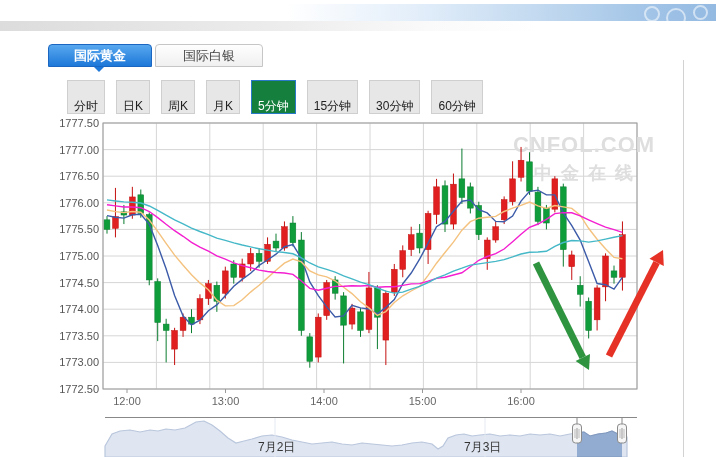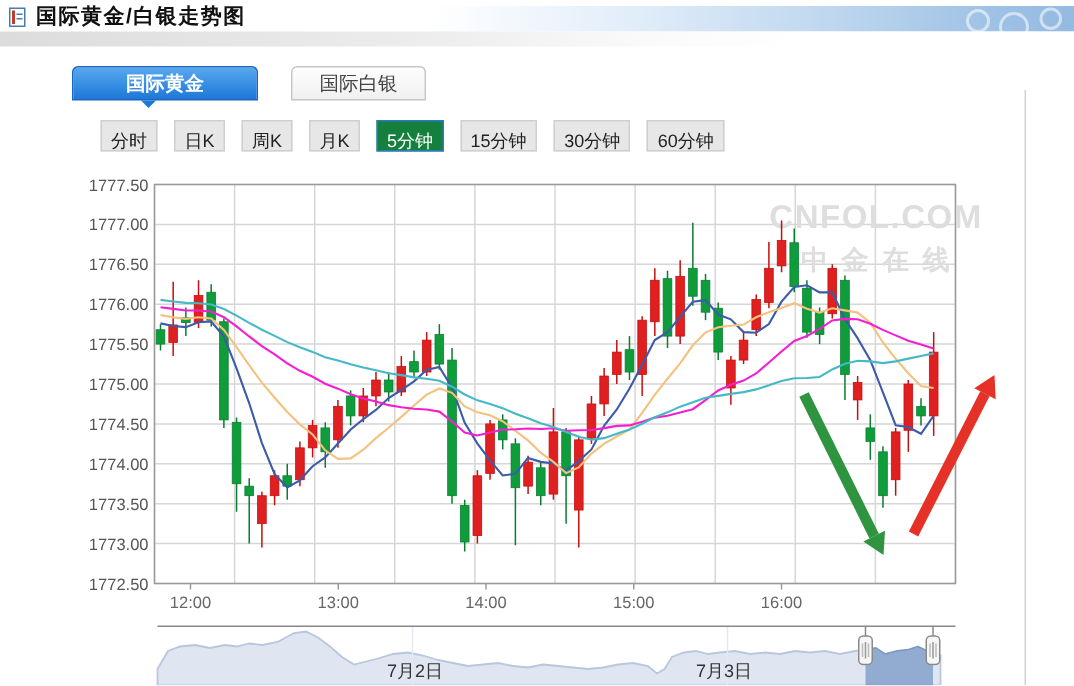--- a/index.html
+++ b/index.html
@@ -19,48 +19,44 @@
   .title-icon:before{content:"";position:absolute;left:1px;top:1px;width:2px;height:9px;background:#c23a2a;}
   .title-icon:after{content:"";position:absolute;left:4px;top:3px;width:4px;height:1px;background:#4a7ab5;
     box-shadow:0 3px 0 #4a7ab5;}
   .page-title{margin-left:7px;font-size:14px;font-weight:bold;color:#111;letter-spacing:1px;}
   .gray-strip{position:absolute;left:0;top:21px;width:716px;height:10px;
     background:linear-gradient(to right,#dcdcdc,#ededed 40%,#fafafa 60%,#fff 75%);}
   .panel-right-border{position:absolute;left:683px;top:60px;width:1px;height:397px;background:#d2d2d2;}
   
   .tabs{position:absolute;left:48px;top:44px;display:flex;align-items:flex-start;z-index:3;}
   .tab{box-sizing:border-box;height:23px;line-height:21px;text-align:center;font-size:13px;cursor:pointer;}
-  .tab-active{position:relative;width:124px;color:#fff;font-weight:bold;
+  .tab-active{position:relative;width:104px;color:#fff;font-weight:bold;
     background:linear-gradient(#58a8ef,#1e78d8);border:1px solid #1a66c0;border-radius:4px 4px 0 0;text-align:center;}
   .tab-active:after{content:"";position:absolute;left:45px;top:22px;border:5px solid transparent;
     border-top-color:#1e78d8;}
-  .tab-idle{width:90px;margin-left:22px;color:#444;
+  .tab-idle{width:108px;margin-left:3px;color:#444;
     background:linear-gradient(#fefefe,#f0f0f0);border:1px solid #c6c6c6;border-radius:4px 4px 0 0;}
   
   .periods{position:absolute;left:67px;top:80px;display:flex;gap:11px;z-index:3;}
-  .pbtn{box-sizing:border-box;height:21px;line-height:19px;padding:4px 6px;font-size:12px;color:#222;
+  .pbtn{box-sizing:border-box;height:21px;line-height:19px;padding:16px 6px;font-size:12px;color:#222;
     background:#e7e7e7;border:1px solid #cfcfcf;cursor:pointer;white-space:nowrap;}
   .pbtn.active{background:#15803d;border-color:#2a78c8;color:#fff;}
   svg text{font-family:"Liberation Sans","DejaVu Sans",sans-serif;}
   .chart-svg{position:absolute;left:0;top:0;z-index:1;}
 </style>
 </head>
 <body>
 
 <div class="page">
   <div class="top-band">
     <div class="swirl sw1"></div>
     <div class="swirl sw2"></div>
     <div class="swirl sw3"></div>
   </div>
 
-  <div class="title-bar">
-    <div class="title-icon"></div>
-    <div class="page-title">国际黄金/白银走势图</div>
-  </div>
   <div class="gray-strip"></div>
   <div class="panel-right-border"></div>
 
   <div class="tabs">
     <div class="tab tab-active">国际黄金</div>
     <div class="tab tab-idle">国际白银</div>
   </div>
 
   <div class="periods">
     <div class="pbtn">分时</div>

